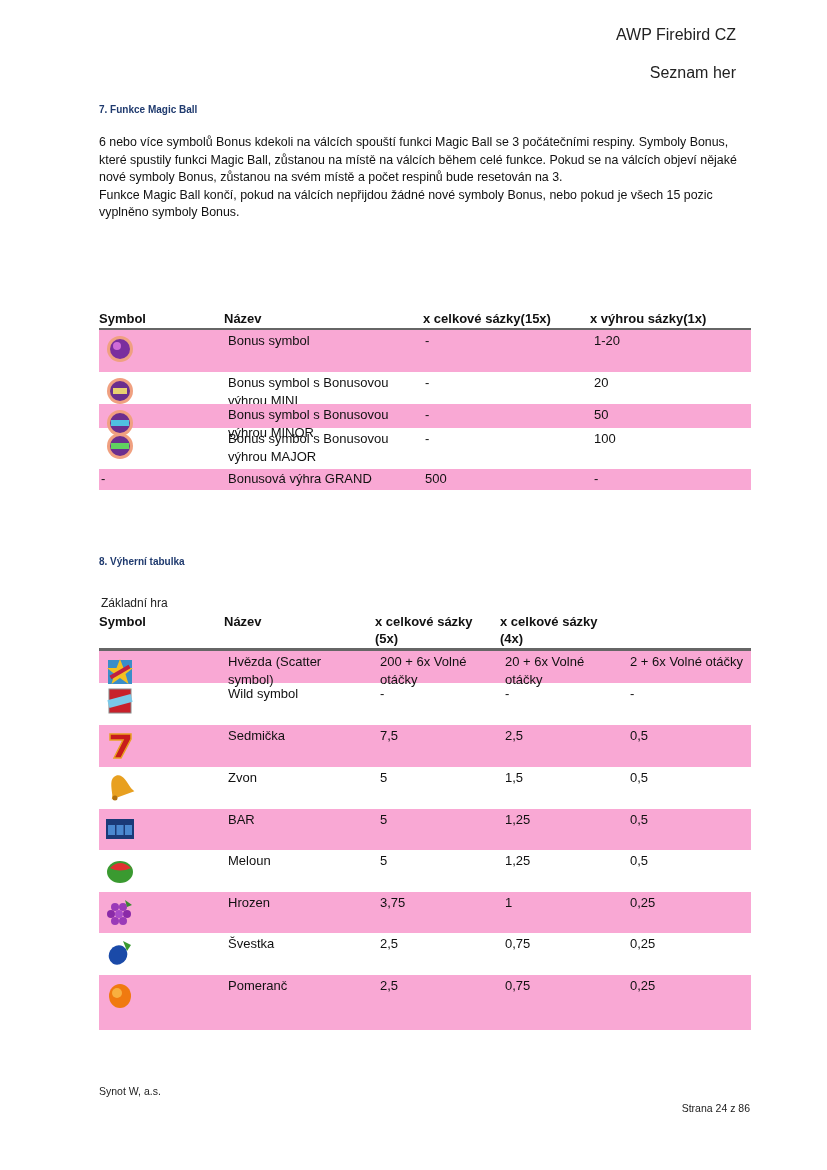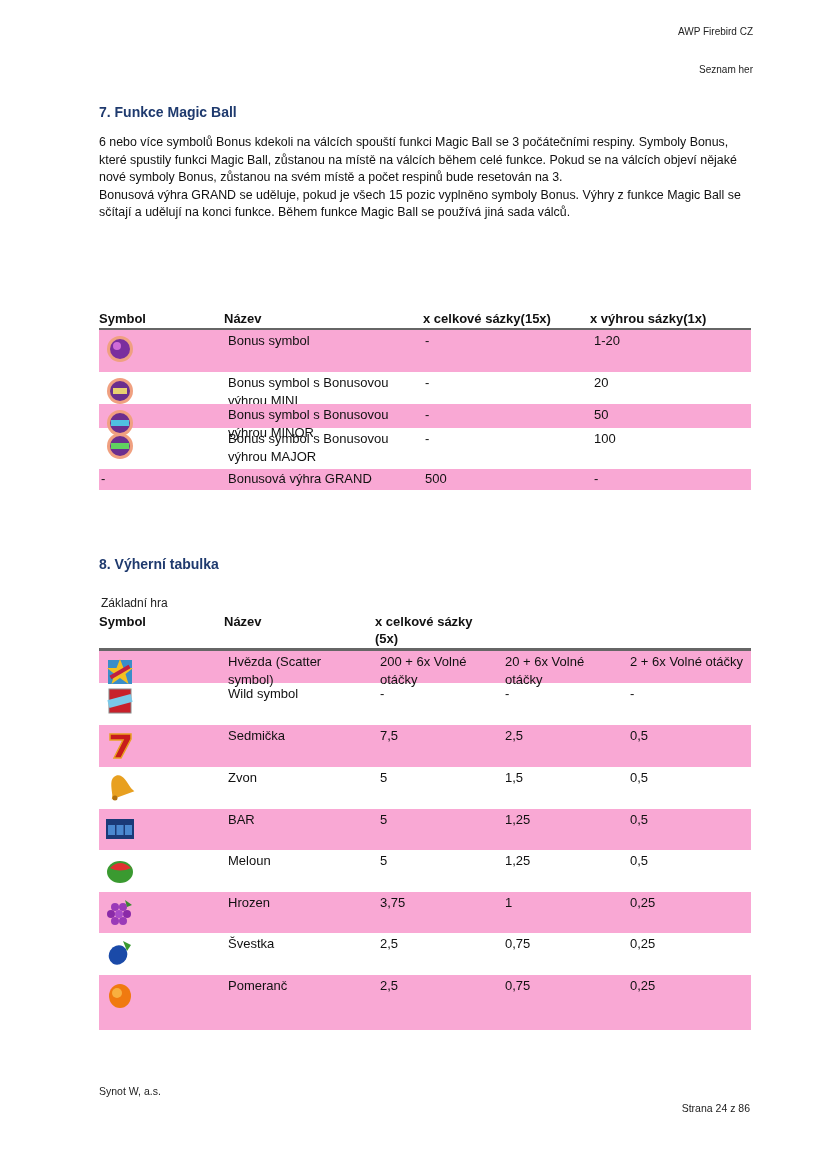--- a/index.html
+++ b/index.html
@@ -1,24 +1,24 @@
 <!DOCTYPE html>
 <html><head>
 <meta charset="utf-8">
 <style>
   html, body { margin: 0; padding: 0; background: #ffffff; }
   body {
     width: 827px; height: 1170px; position: relative; overflow: hidden;
     font-family: "Liberation Sans", "DejaVu Sans", sans-serif;
     color: #111111;
   }
-  .hdr { position: absolute; right: 74px; font-size: 10px; color: #222; }
+  .hdr { position: absolute; right: 91px; font-size: 16px; color: #222; }
   .hdr1 { top: 26px; }
   .hdr2 { top: 64px; }
-  .h2 { position: absolute; left: 99px; font-size: 14px; font-weight: bold; color: #1f3a6e; }
+  .h2 { position: absolute; left: 99px; font-size: 10px; font-weight: bold; color: #1f3a6e; }
   .para {
     position: absolute; left: 99px; top: 134px; width: 660px;
     font-size: 12.4px; line-height: 17.6px; color: #111;
   }
   .para p { margin: 0; }
   .tbl { position: absolute; left: 99px; width: 652px; }
   .thead { position: relative; border-bottom: 2px solid #666; font-weight: bold; font-size: 13px; }
   .thead .c { position: absolute; line-height: 17px; }
   .row { position: relative; font-size: 13px; }
   .row.shade { background: #f9a8d4; }
@@ -30,21 +30,21 @@
 </style>
 </head>
 <body>
 
 <div class="hdr hdr1">AWP Firebird CZ</div>
 <div class="hdr hdr2">Seznam her</div>
 
 <div class="h2" style="top:104px">7. Funkce Magic Ball</div>
 <div class="para">
   <p>6 nebo více symbolů Bonus kdekoli na válcích spouští funkci Magic Ball se 3 počátečními respiny. Symboly Bonus, které spustily funkci Magic Ball, zůstanou na místě na válcích během celé funkce. Pokud se na válcích objeví nějaké nové symboly Bonus, zůstanou na svém místě a počet respinů bude resetován na 3.</p>
-  <p>Bonusová výhra GRAND se uděluje, pokud je všech 15 pozic vyplněno symboly Bonus. Výhry z funkce Magic Ball se sčítají a udělují na konci funkce. Během funkce Magic Ball se používá jiná sada válců.</p>
+  <p>Funkce Magic Ball končí, pokud na válcích nepřijdou žádné nové symboly Bonus, nebo pokud je všech 15 pozic vyplněno symboly Bonus.</p>
 </div>
 
 <div class="tbl" style="top:310px">
   <div class="thead" style="height:18px">
     <span class="c" style="left:0">Symbol</span>
     <span class="c" style="left:125px">Název</span>
     <span class="c" style="left:324px">x celkové sázky(15x)</span>
     <span class="c" style="left:491px">x výhrou sázky(1x)</span>
   </div>
 
@@ -101,20 +101,21 @@
 </div>
 
 <div class="h2" style="top:556px">8. Výherní tabulka</div>
 <div class="sub">Základní hra</div>
 
 <div class="tbl" style="top:612px">
   <div class="thead" style="height:36px;border-bottom:3px solid #666">
     <span class="c" style="left:0;top:1px">Symbol</span>
     <span class="c" style="left:125px;top:1px">Název</span>
     <span class="c" style="left:276px;top:1px;width:120px">x celkové sázky (5x)</span>
+    <span class="c" style="left:401px;top:1px;width:120px">x celkové sázky (4x)</span>
   </div>
 
   <div class="row shade" style="height:32px">
     <svg class="icon" style="top:6px" viewBox="0 0 30 30">
       <rect x="3" y="3" width="24" height="24" fill="#3a8ec8"></rect>
         <polygon points="15,2 18.5,11 28,11 20.5,17 23.5,27 15,21 6.5,27 9.5,17 2,11 11.5,11" fill="#f4c020"></polygon>
         <rect x="4" y="13" width="22" height="4" fill="#c02040" transform="rotate(-30 15 15)"></rect>
     </svg>
     <span class="c" style="left:129px;top:2px;width:140px">Hvězda (Scatter symbol)</span>
     <span class="c" style="left:281px;top:2px;width:120px">200 + 6x Volné otáčky</span>

